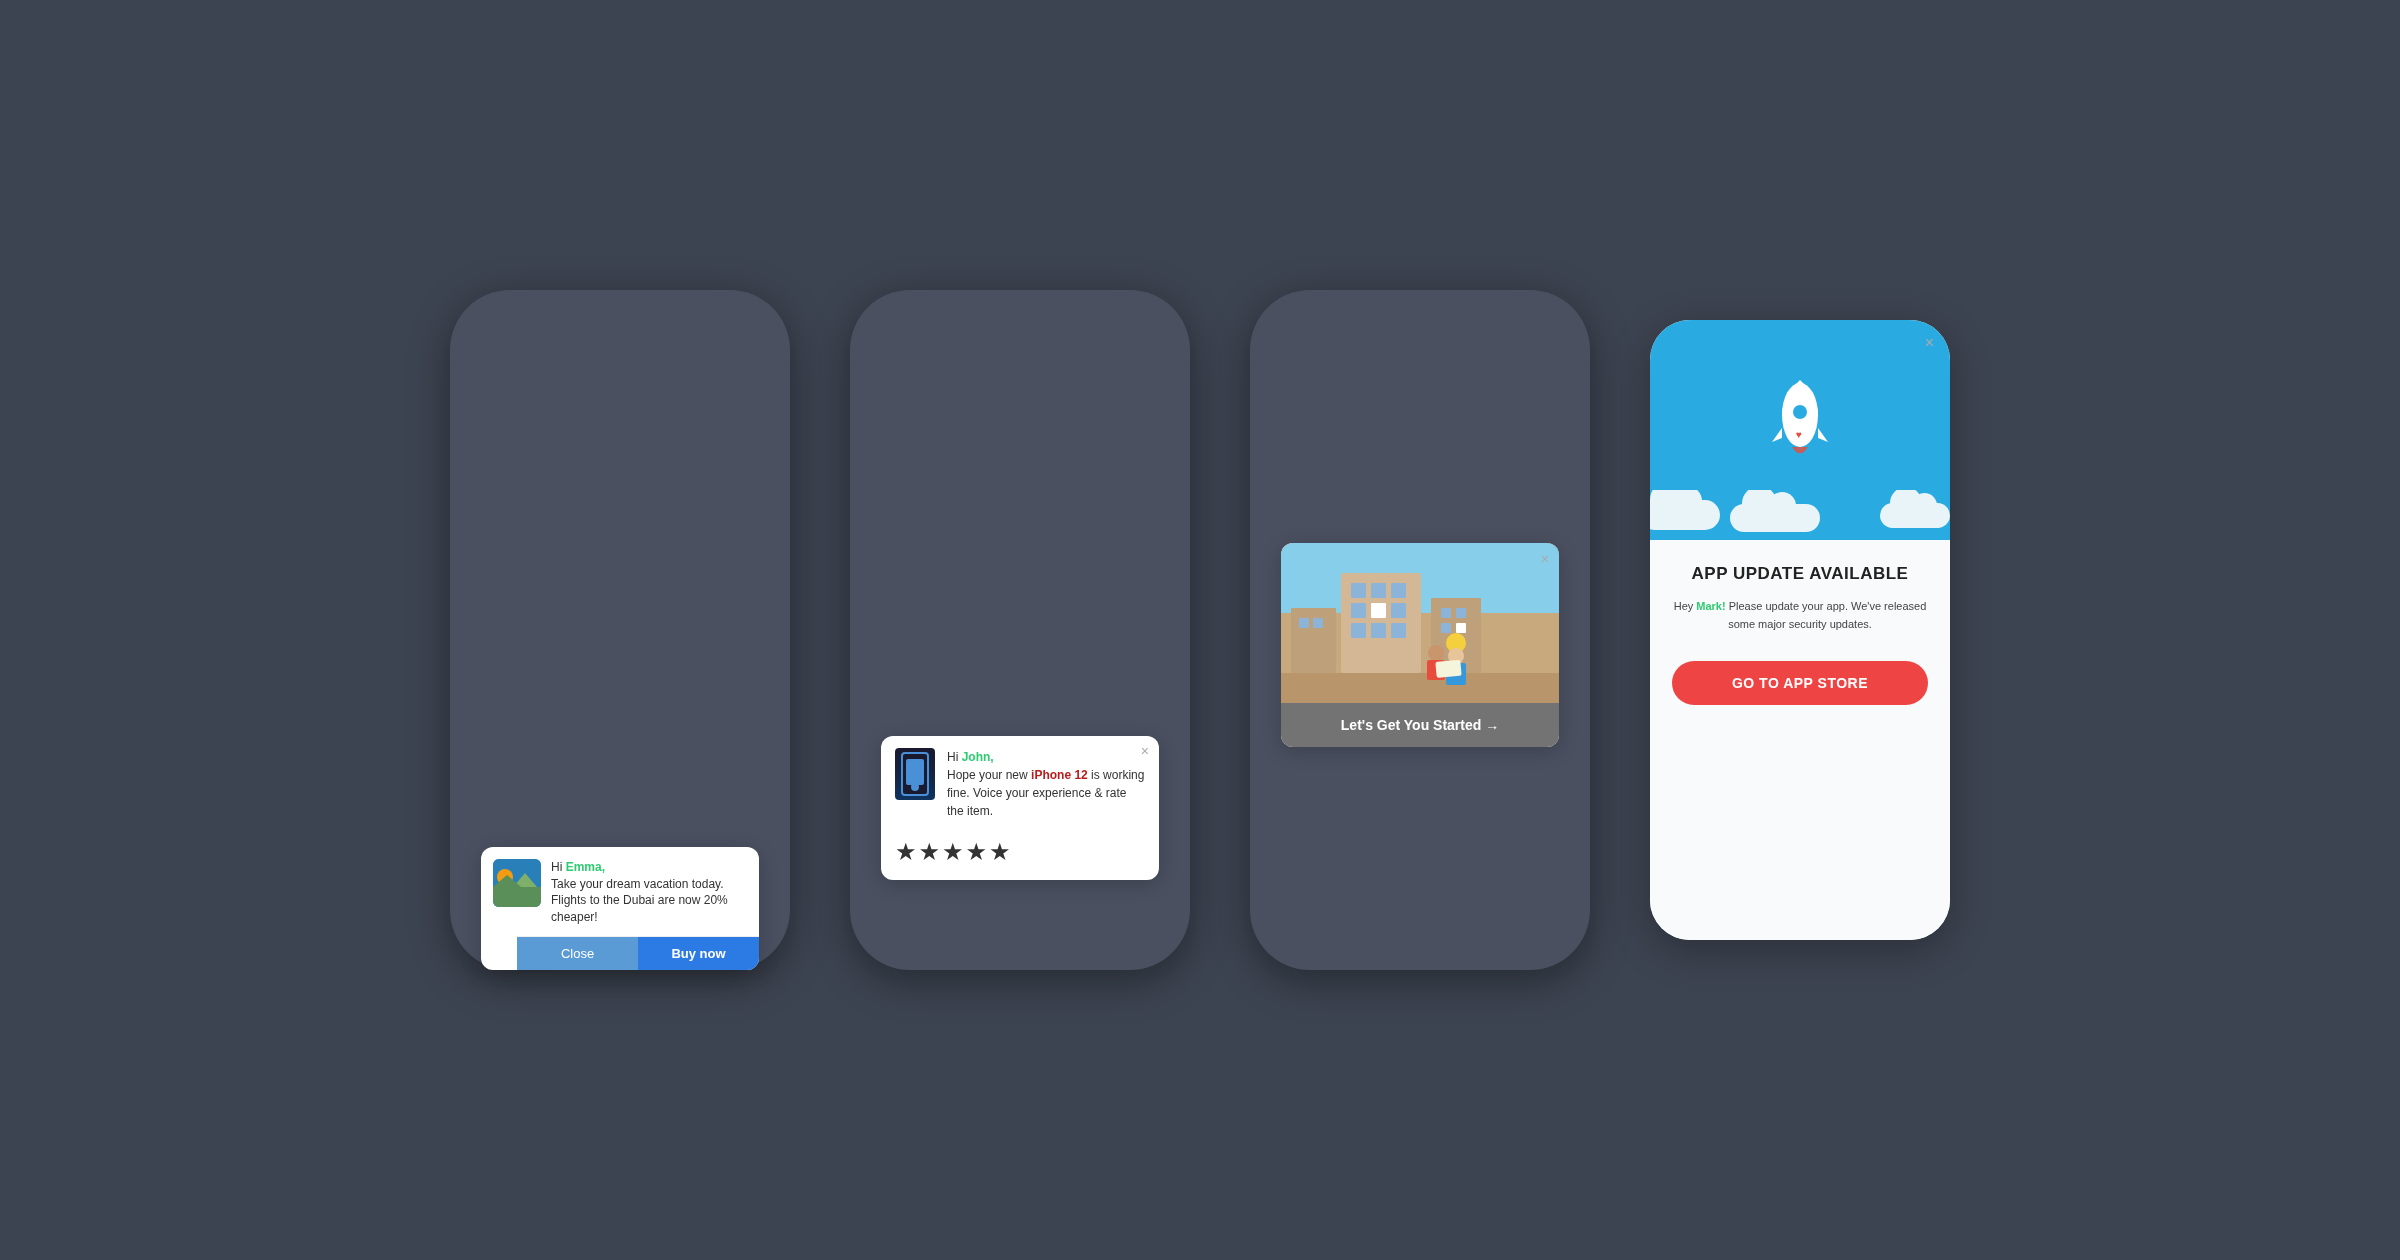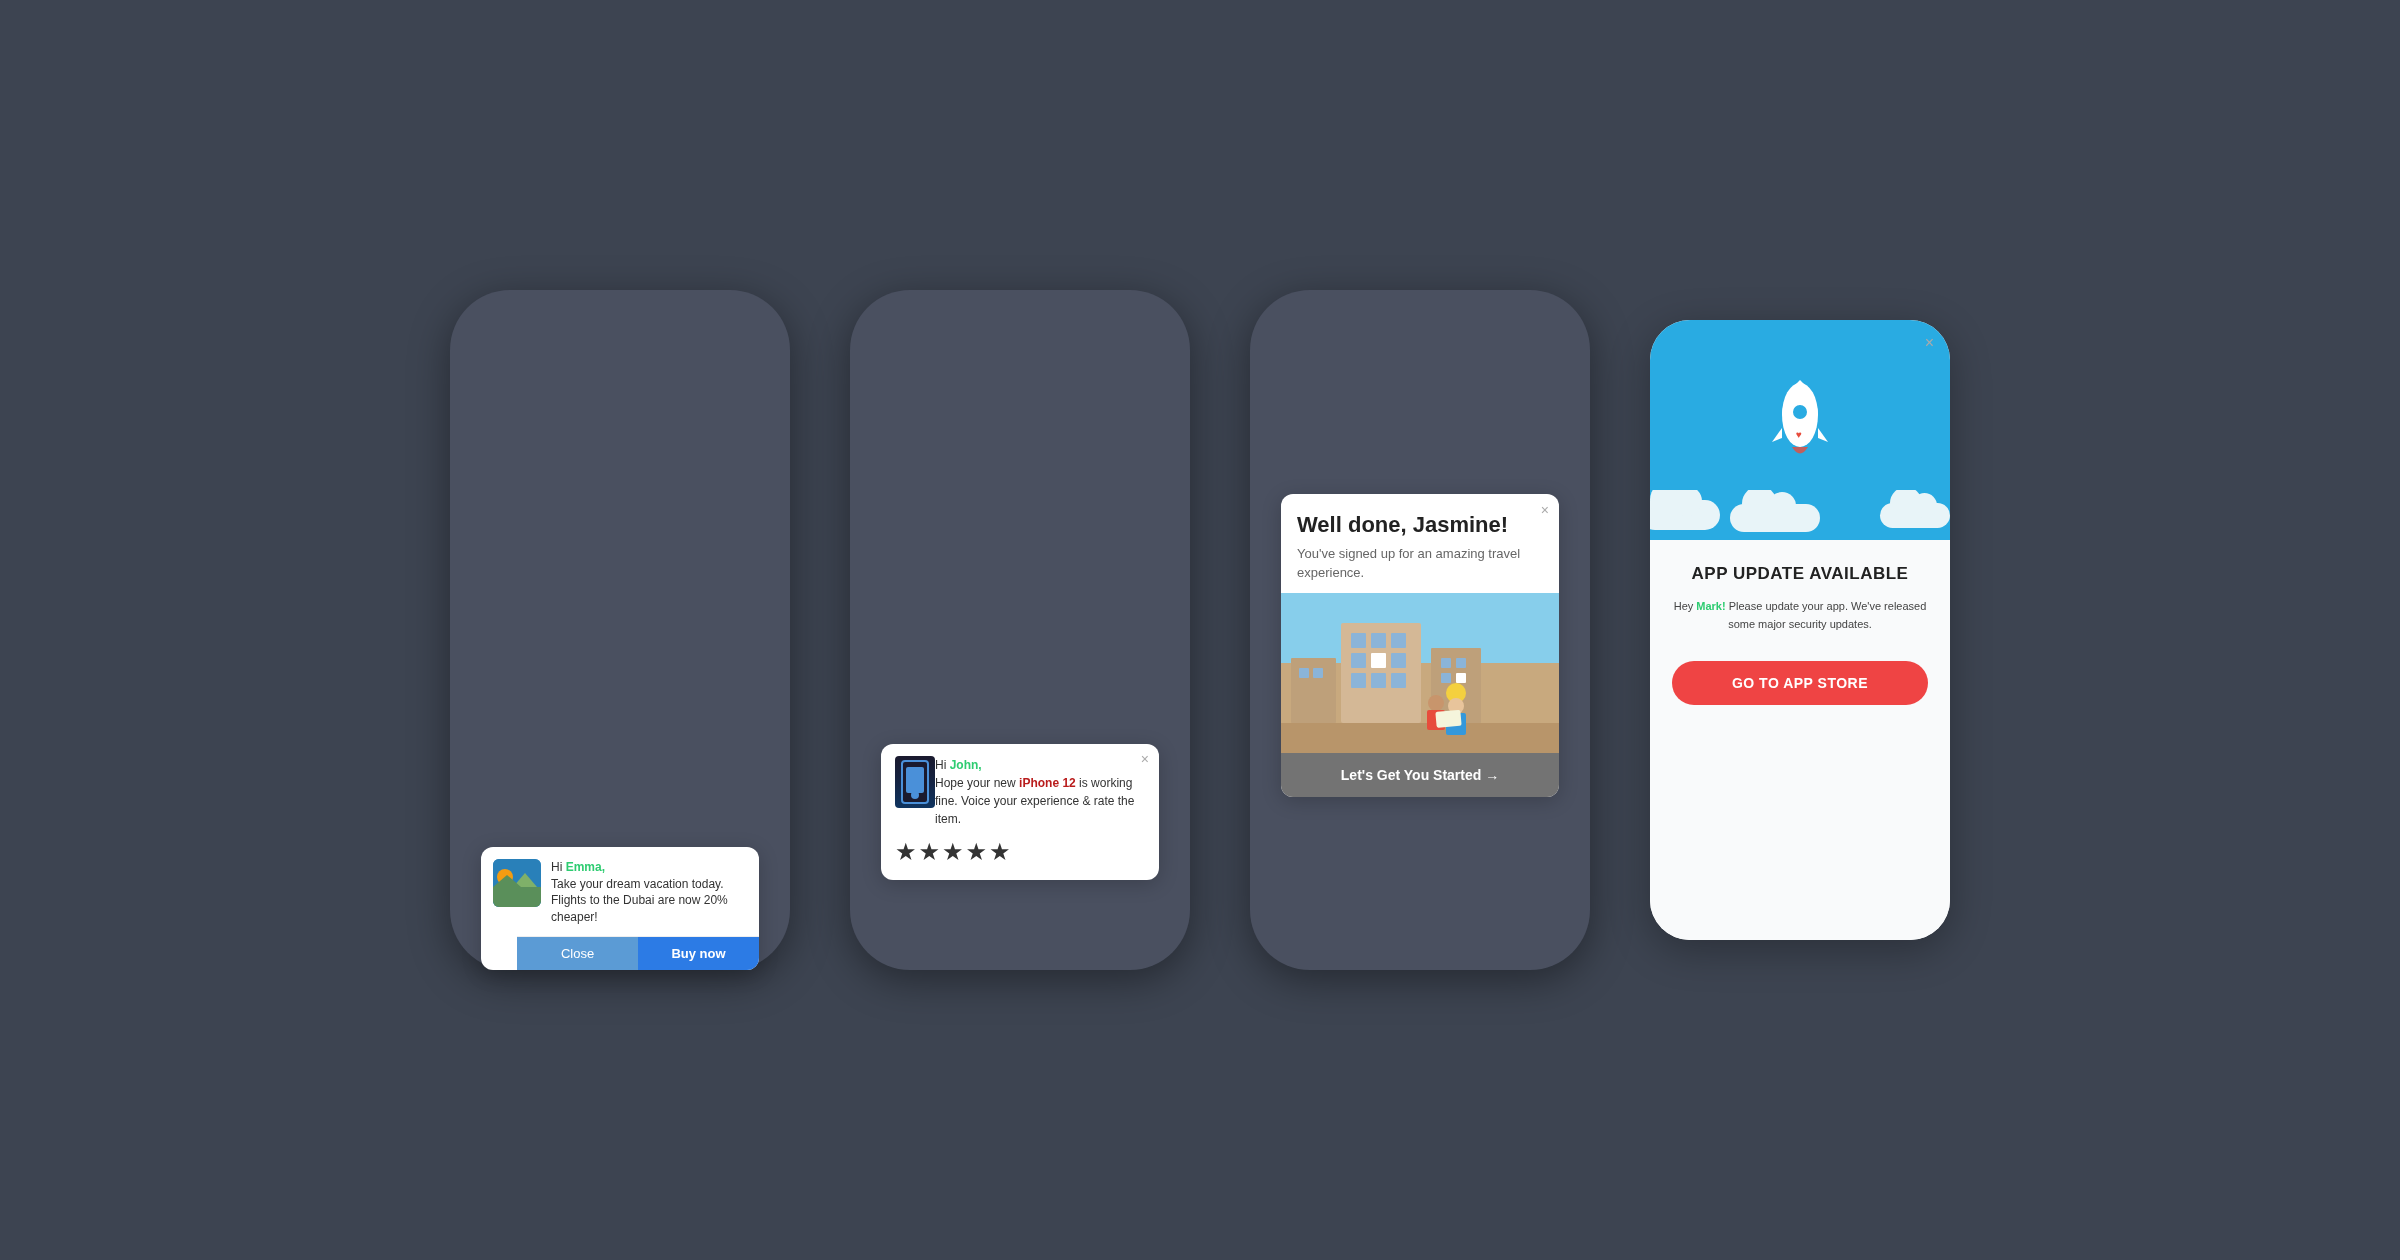--- a/index.html
+++ b/index.html
@@ -101,22 +101,22 @@
       position: absolute;
       top: 8px; right: 10px;
       font-size: 14px;
       color: #aaa;
       cursor: pointer;
       line-height: 1;
     }
     .card2-header {
       display: flex;
       align-items: flex-start;
-      gap: 0;
-      margin-bottom: 10px;
+      gap: 12px;
+      margin-bottom: 18px;
     }
     .card2-phone-img {
       width: 40px;
       height: 52px;
       border-radius: 4px;
       background: linear-gradient(180deg, #1a1a2e 0%, #16213e 40%, #0f3460 100%);
       flex-shrink: 0;
       display: flex;
       align-items: center;
       justify-content: center;
@@ -342,24 +342,20 @@
         <span>Hope your new </span><span class="product">iPhone 12</span><span> is working fine. Voice your experience &amp; rate the item.</span>
       </div>
     </div>
     <div class="stars">★★★★★</div>
   </div>
 </div>
 
 <div class="phone phone3">
   <div class="card card3">
     <span class="card3-close">×</span>
-    <div class="card3-header">
-      <div class="card3-title">Well done, Jasmine!</div>
-      <div class="card3-subtitle">You've signed up for an amazing travel experience.</div>
-    </div>
     <div class="card3-image">
       <svg width="278" height="160" viewBox="0 0 278 160" xmlns="http://www.w3.org/2000/svg">
 
         <rect width="278" height="160" fill="#87ceeb"></rect>
 
         <rect x="0" y="70" width="278" height="90" fill="#c8a97e"></rect>
 
         <rect x="60" y="30" width="80" height="100" fill="#d4b896" rx="2"></rect>
         <rect x="70" y="40" width="15" height="15" fill="#8bb4d8" rx="1"></rect>
         <rect x="90" y="40" width="15" height="15" fill="#8bb4d8" rx="1"></rect>

